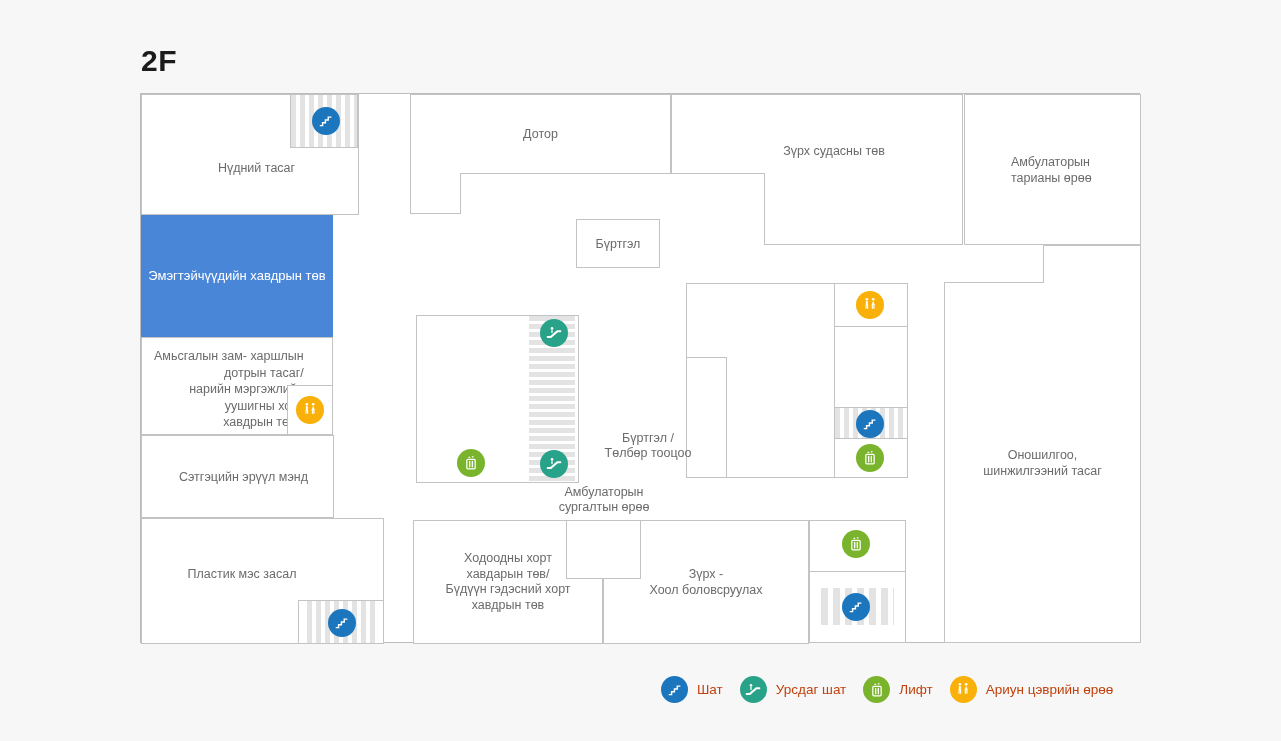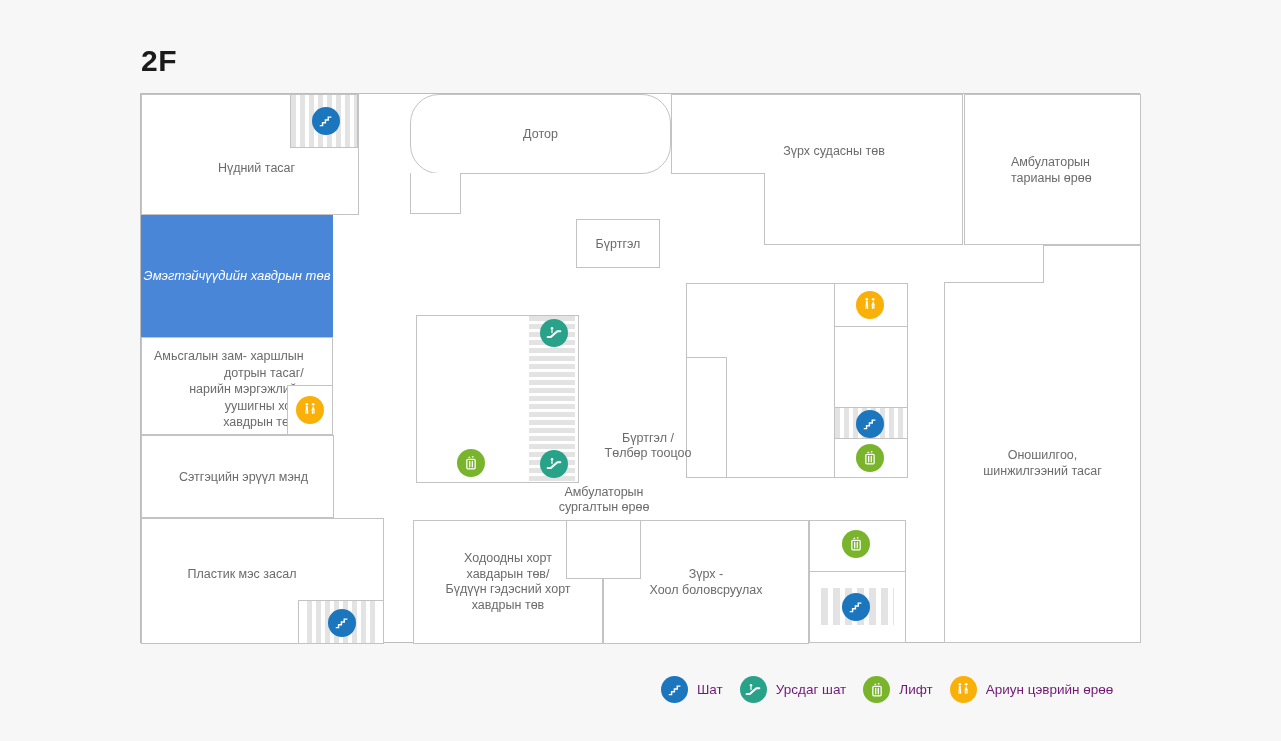--- a/index.html
+++ b/index.html
@@ -3,32 +3,32 @@
 <meta charset="utf-8">
 <style>
   html,body{margin:0;padding:0;}
   body{width:1281px;height:741px;background:#f7f7f7;font-family:"Liberation Sans",sans-serif;position:relative;overflow:hidden;}
   #screen{position:absolute;inset:0;}
   #floor-title{position:absolute;left:141px;top:44px;font-size:30px;font-weight:bold;color:#1b1b1b;letter-spacing:0.5px;}
   #map{position:absolute;left:140px;top:93px;width:1000px;height:550px;background:#ffffff;border:1px solid #bcbcbc;box-sizing:border-box;}
   .room,.box{position:absolute;background:#fff;border:1px solid #c3c3c3;box-sizing:border-box;display:flex;align-items:center;justify-content:center;color:#6b6b6b;font-size:12.5px;line-height:16px;text-align:center;}
   .lbl{white-space:pre-line;}
   .freelbl{position:absolute;color:#6b6b6b;font-size:12.5px;line-height:15px;text-align:center;white-space:pre-line;z-index:4;}
-  .highlight{background:#4a86d8;border:none;color:#ffffff;font-size:13px;white-space:nowrap;font-style:italic;}
+  .highlight{background:#4a86d8;border:none;color:#ffffff;font-size:13px;white-space:nowrap;}
   .stripes-v{background:repeating-linear-gradient(90deg,#e3e3e3 0 5px,#ffffff 5px 9px);}
   .stripes-h{background:repeating-linear-gradient(180deg,#e3e3e3 0 5px,#ffffff 5px 8px);}
   .stripes-v-wide{background:repeating-linear-gradient(90deg,#e3e3e3 0 7px,#ffffff 7px 12px);}
   .pin{position:absolute;width:28px;height:28px;border-radius:50%;display:flex;align-items:center;justify-content:center;z-index:6;}
   .pin svg{width:20px;height:20px;display:block;}
   .c-stairs{background:#1b76be;} .c-esc{background:#28a38a;} .c-lift{background:#7ab42d;} .c-wc{background:#f9b008;}
   .z2{z-index:2;} .z3{z-index:3;}
   #legend{position:absolute;left:661px;top:675px;height:29px;display:flex;align-items:center;column-gap:17px;}
   .legend-item{display:flex;align-items:center;column-gap:9px;}
   .legend-item .pin{position:static;width:27px;height:27px;}
-  .legend-label{font-size:13.5px;color:#701a75;}
+  .legend-label{font-size:13.5px;color:#c2410c;}
   svg.defs{position:absolute;width:0;height:0;}
 </style>
 </head>
 <body>
 
 <svg class="defs" aria-hidden="true">
   <defs>
     <symbol id="i-stairs" viewBox="0 0 24 24">
       <path d="M4.5 17.5h3.4v-3.4h3.4v-3.4h3.4V7.3h3.8" fill="none" stroke="#fff" stroke-width="1.7"></path>
     </symbol>
@@ -97,21 +97,21 @@
     </div>
     <div class="box" style="left:157px;top:506px;width:86px;height:44px;padding:0 8px;">
       <div class="stripes-v" style="width:100%;height:100%;"></div>
     </div>
     <div class="pin c-stairs" style="left:187px;top:515px;">
         <svg viewBox="0 0 24 24">
           <use href="#i-stairs"></use>
         </svg>
       </div>
 
-    <div class="room" style="left:269px;top:0;width:261px;height:80px;border-radius:29px;">
+    <div class="room" style="left:269px;top:0;width:261px;height:80px;">
       <span class="lbl">Дотор</span>
     </div>
     <div class="room z2" style="left:269px;top:79px;width:51px;height:41px;border-top:none;"></div>
 
     <div class="room" style="left:435px;top:125px;width:84px;height:49px;">
       <span class="lbl">Бүртгэл</span>
     </div>
 
     <div class="room" style="left:530px;top:0;width:292px;height:80px;"></div>
     <div class="room z2" style="left:623px;top:79px;width:199px;height:72px;border-top:none;"></div>

